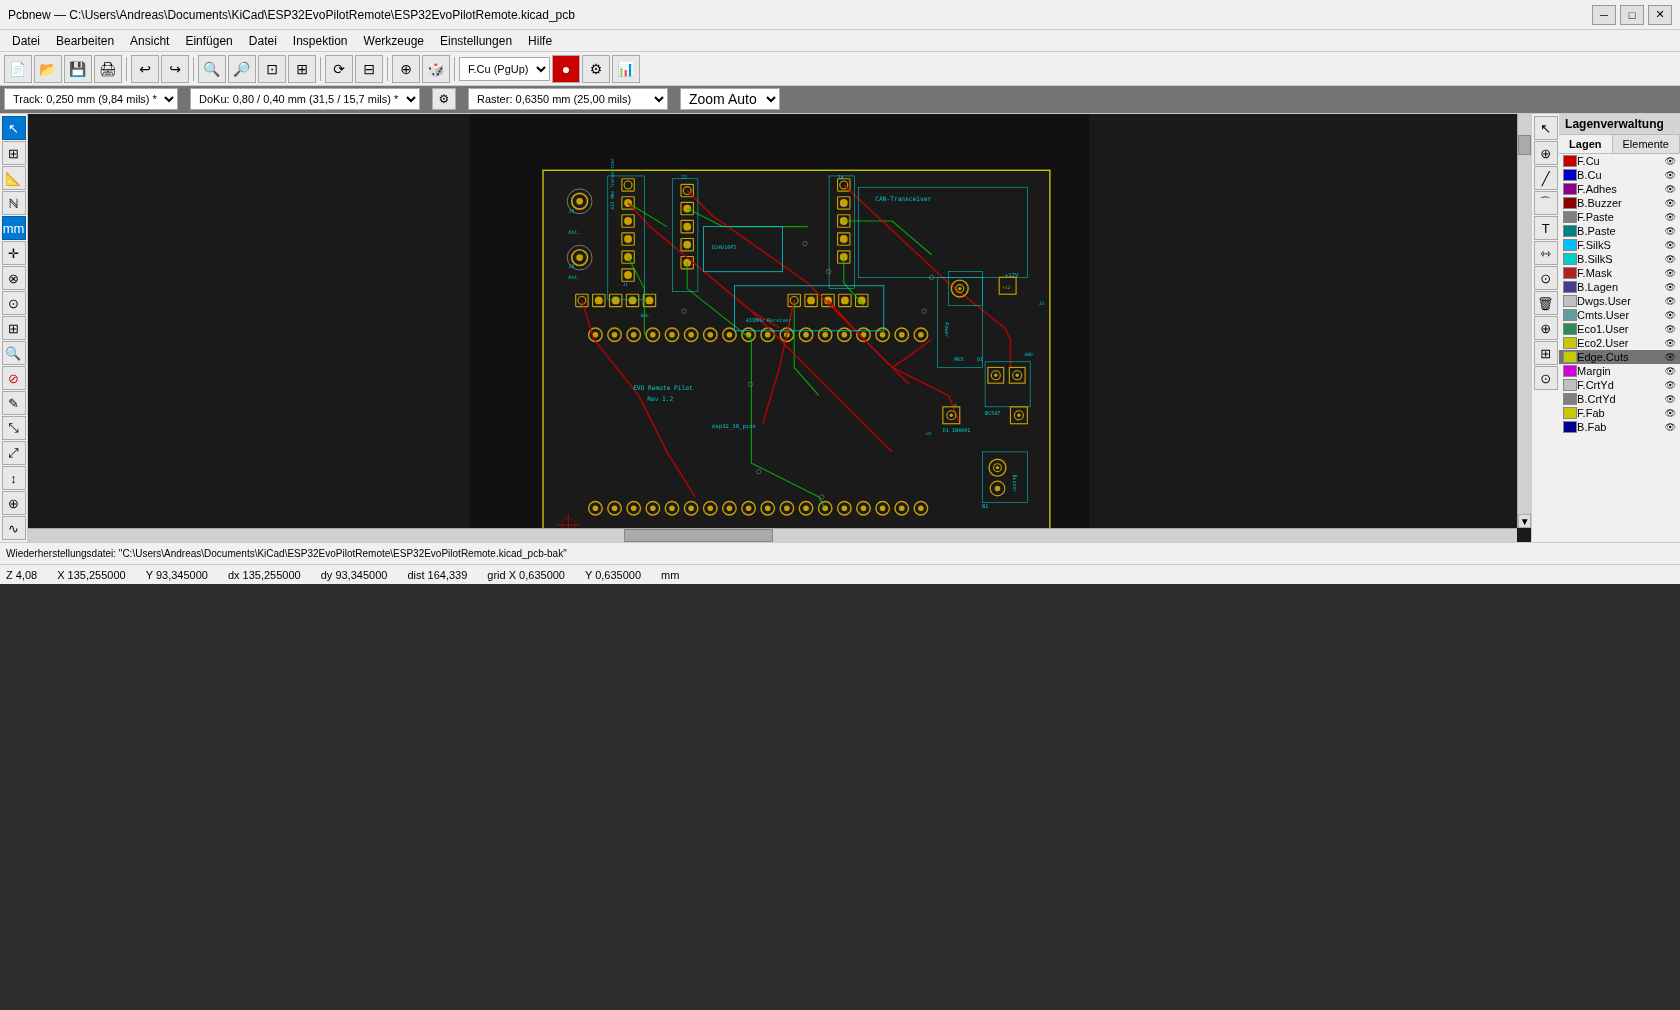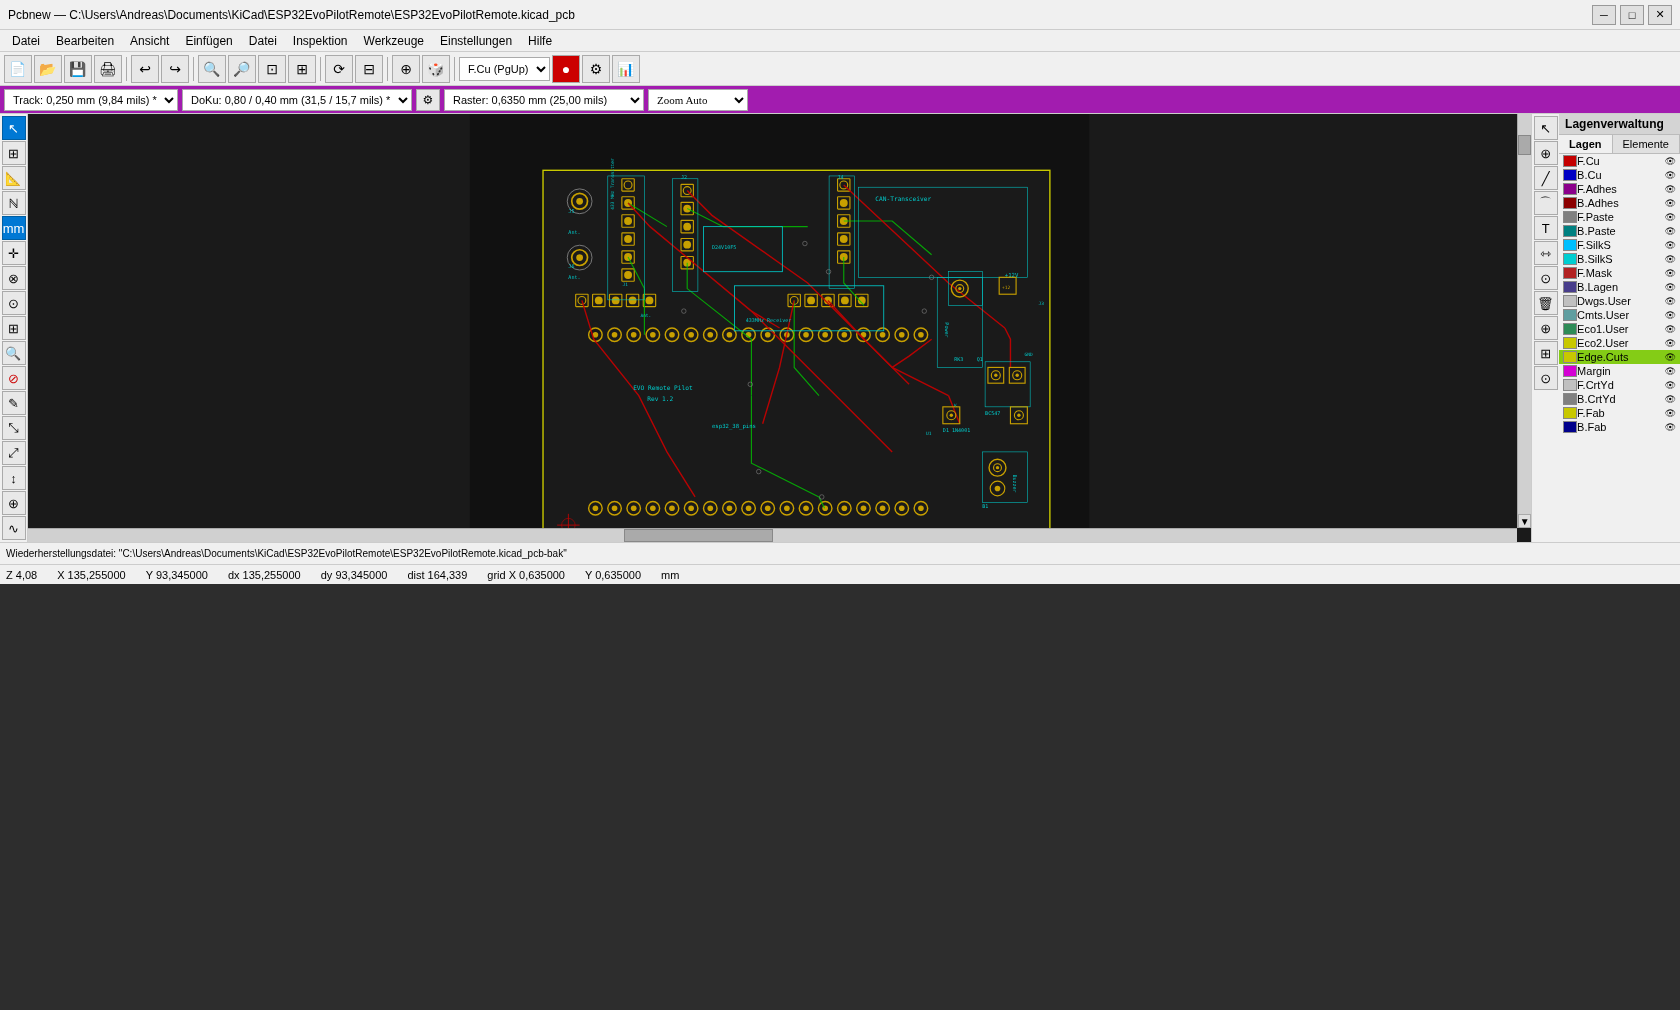--- a/index.html
+++ b/index.html
@@ -65,44 +65,42 @@
       height: 24px;
       background: #fff;
       border: 1px solid #aaa;
       font-size: 11px;
       padding: 0 4px;
       cursor: pointer;
     }
 
     
     #toolbar2 {
-      background: #a21caf;
+      background: #737373;
       height: 28px;
       display: flex;
-      align-items: center;
       padding: 2px 4px;
       border-bottom: 1px solid #ccc;
-      gap: 4px;
+      gap: 12px;
     }
     .tb2-field {
       height: 22px;
       background: #fff;
       border: 1px solid #aaa;
       font-size: 11px;
       padding: 0 4px;
       min-width: 120px;
     }
     .tb2-dropdown {
       height: 22px;
       background: #fff;
       border: 1px solid #aaa;
-      font-size: 11px;
+      font-size: 14px;
       padding: 0 4px;
       cursor: pointer;
-      font-family: Liberation Serif, serif;
     }
     .tb2-btn {
       width: 24px; height: 22px;
       background: #e8e8e8;
       border: 1px solid #aaa;
       cursor: pointer;
       display: flex; align-items: center; justify-content: center;
       font-size: 12px;
     }
 
@@ -160,21 +158,21 @@
       border-right: 1px solid #bbb;
     }
     .layer-tab.active { background: #f0f0f0; font-weight: bold; }
     .layer-item {
       display: flex;
       align-items: center;
       padding: 1px 4px;
       font-size: 11px;
       cursor: pointer;
     }
-    .layer-item.selected { background: #84cc16; }
+    .layer-item.selected { background: #737373; }
     .layer-color-box {
       width: 14px; height: 12px;
       border: 1px solid #888;
       flex-shrink: 0;
     }
     .layer-eye {
       font-size: 10px;
       margin-left: auto;
     }
 
@@ -630,21 +628,21 @@
             <span>B.Cu</span>
             <span class="layer-eye" style="font-size: 9px;">👁</span>
           </div>
           <div class="layer-item">
             <div class="layer-color-box" style="background: rgb(139, 0, 139);"></div>
             <span>F.Adhes</span>
             <span class="layer-eye" style="font-size: 9px;">👁</span>
           </div>
           <div class="layer-item">
             <div class="layer-color-box" style="background: rgb(139, 0, 0);"></div>
-            <span>B.Adhes</span>
+            <span>B.Buzzer</span>
             <span class="layer-eye" style="font-size: 9px;">👁</span>
           </div>
           <div class="layer-item">
             <div class="layer-color-box" style="background: rgb(128, 128, 128);"></div>
             <span>F.Paste</span>
             <span class="layer-eye" style="font-size: 9px;">👁</span>
           </div>
           <div class="layer-item">
             <div class="layer-color-box" style="background: rgb(0, 128, 128);"></div>
             <span>B.Paste</span>

